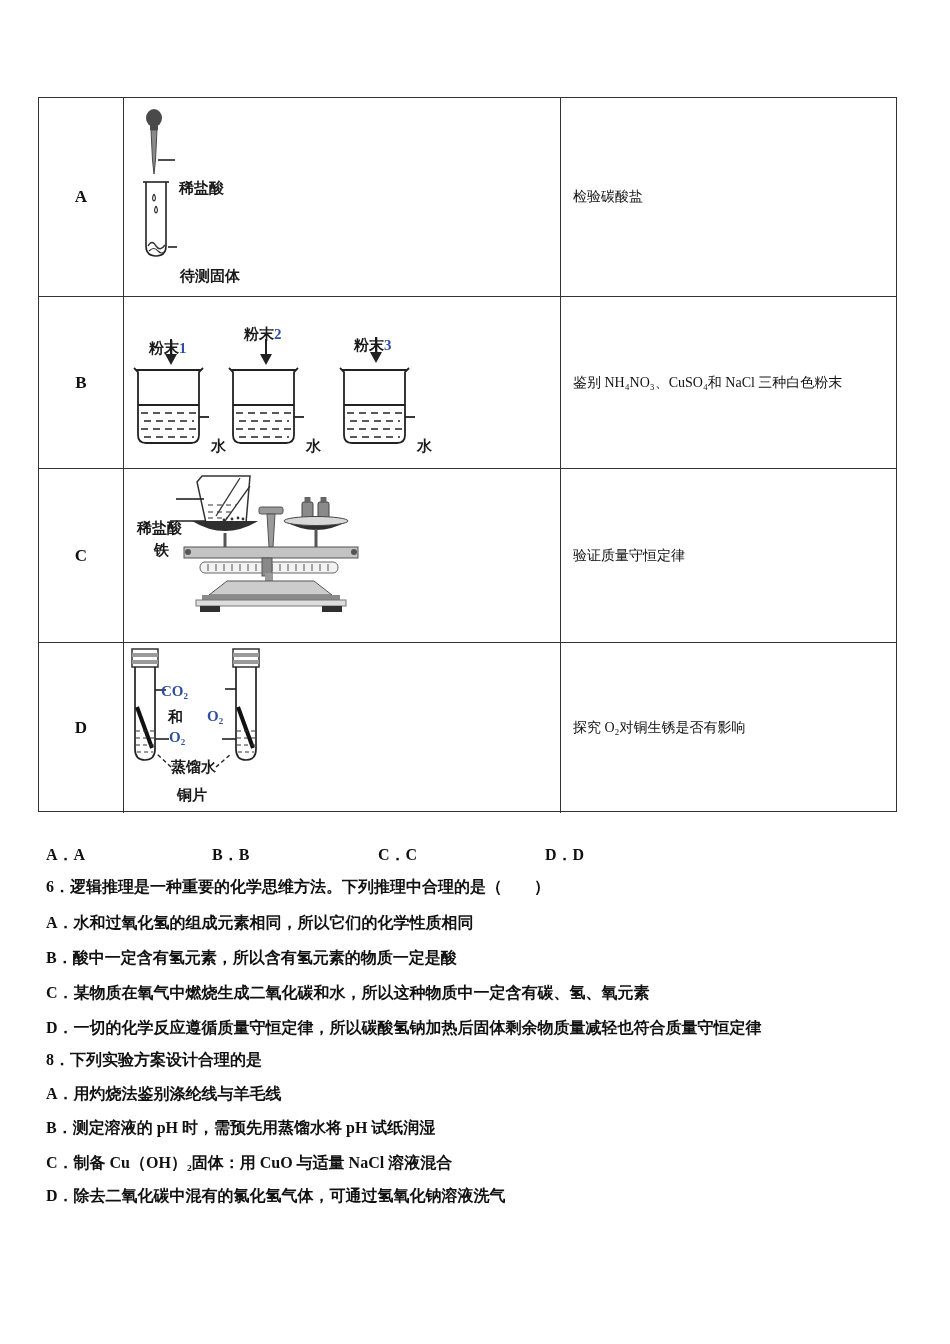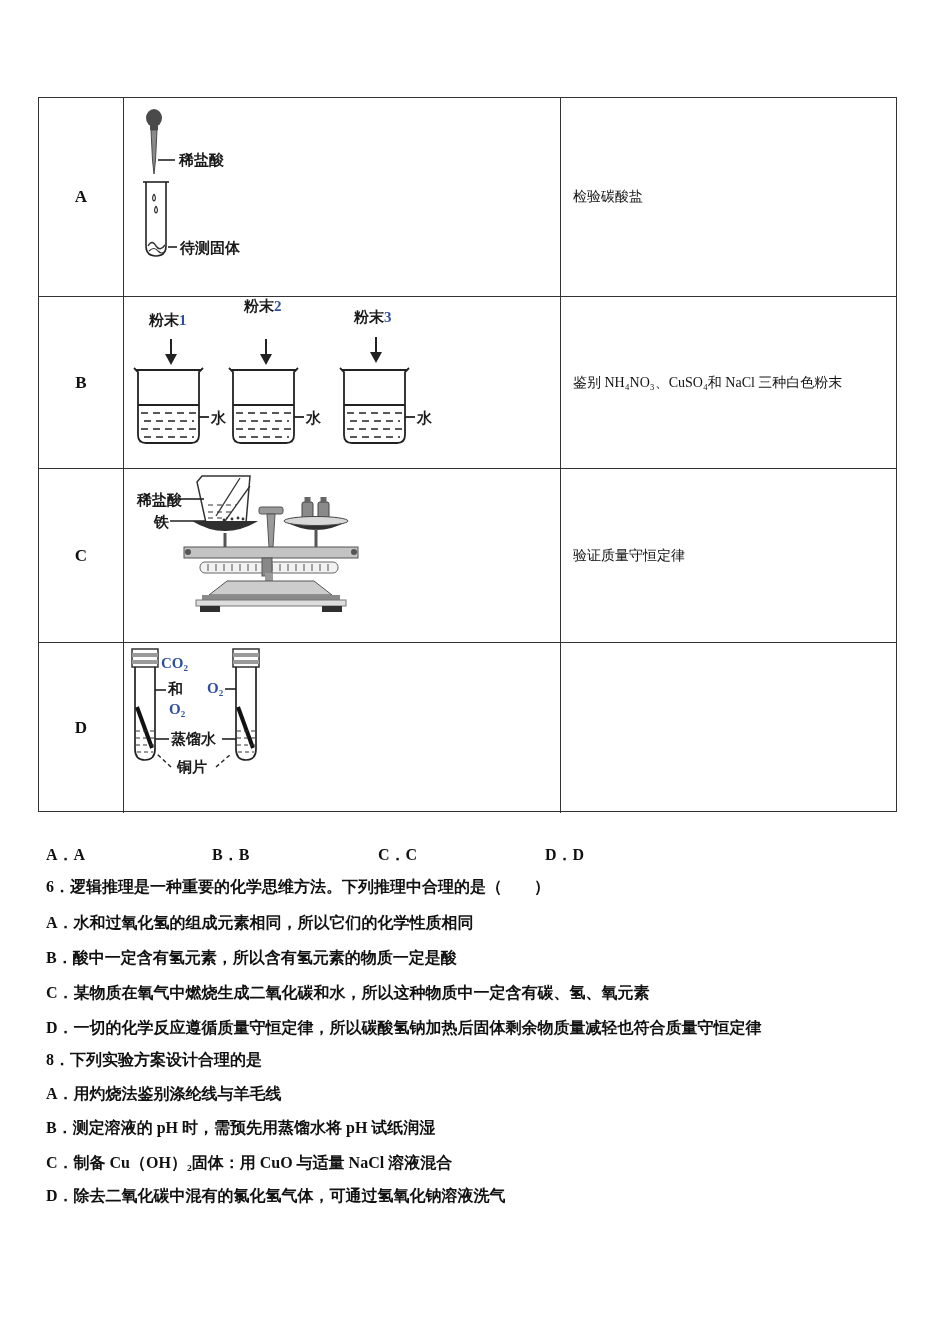--- a/index.html
+++ b/index.html
@@ -40,21 +40,21 @@
   }
   .desc{
     display:flex;align-items:center;
     padding-left:12px;padding-right:6px;
     font-weight:normal;font-size:14px;
   }
   .diagram{position:relative;width:100%;height:100%;}
   .diagram svg{position:absolute;left:0;top:0;}
   .dlabel{
     position:absolute;white-space:nowrap;
-    font-weight:bold;font-size:15px;color:#1a1a1a;
+    font-weight:bold;font-size:15px;color:#1a1a1a;margin-top:28px;
   }
   .blue{color:var(--formula-blue);}
   
   .line{
     position:absolute;white-space:nowrap;
     font-weight:bold;font-size:16px;color:var(--text);margin-top:28px;
   }
 </style>
 </head>
 <body>
@@ -286,20 +286,21 @@
           <line x1="92" y1="124" x2="107" y2="111" stroke="#222" stroke-width="1.4" stroke-dasharray="4,3"></line>
         </svg>
         <span class="dlabel blue" style="left:37px;top:12px">CO₂</span>
         <span class="dlabel" style="left:44px;top:37px">和</span>
         <span class="dlabel blue" style="left:45px;top:58px">O₂</span>
         <span class="dlabel blue" style="left:83px;top:37px">O₂</span>
         <span class="dlabel" style="left:47px;top:87px">蒸馏水</span>
         <span class="dlabel" style="left:53px;top:115px">铜片</span>
       </div>
     </div>
+    <div class="cell last-row last-col desc">探究 O₂对铜生锈是否有影响</div>
   </div>
 
   <span class="line" style="left:46px;top:817px">A．A</span>
   <span class="line" style="left:212px;top:817px">B．B</span>
   <span class="line" style="left:378px;top:817px">C．C</span>
   <span class="line" style="left:545px;top:817px">D．D</span>
 
   <span class="line" style="left:46px;top:849px">6．逻辑推理是一种重要的化学思维方法。下列推理中合理的是（　　）</span>
   <span class="line" style="left:46px;top:885px">A．水和过氧化氢的组成元素相同，所以它们的化学性质相同</span>
   <span class="line" style="left:46px;top:955px">C．某物质在氧气中燃烧生成二氧化碳和水，所以这种物质中一定含有碳、氢、氧元素</span>

